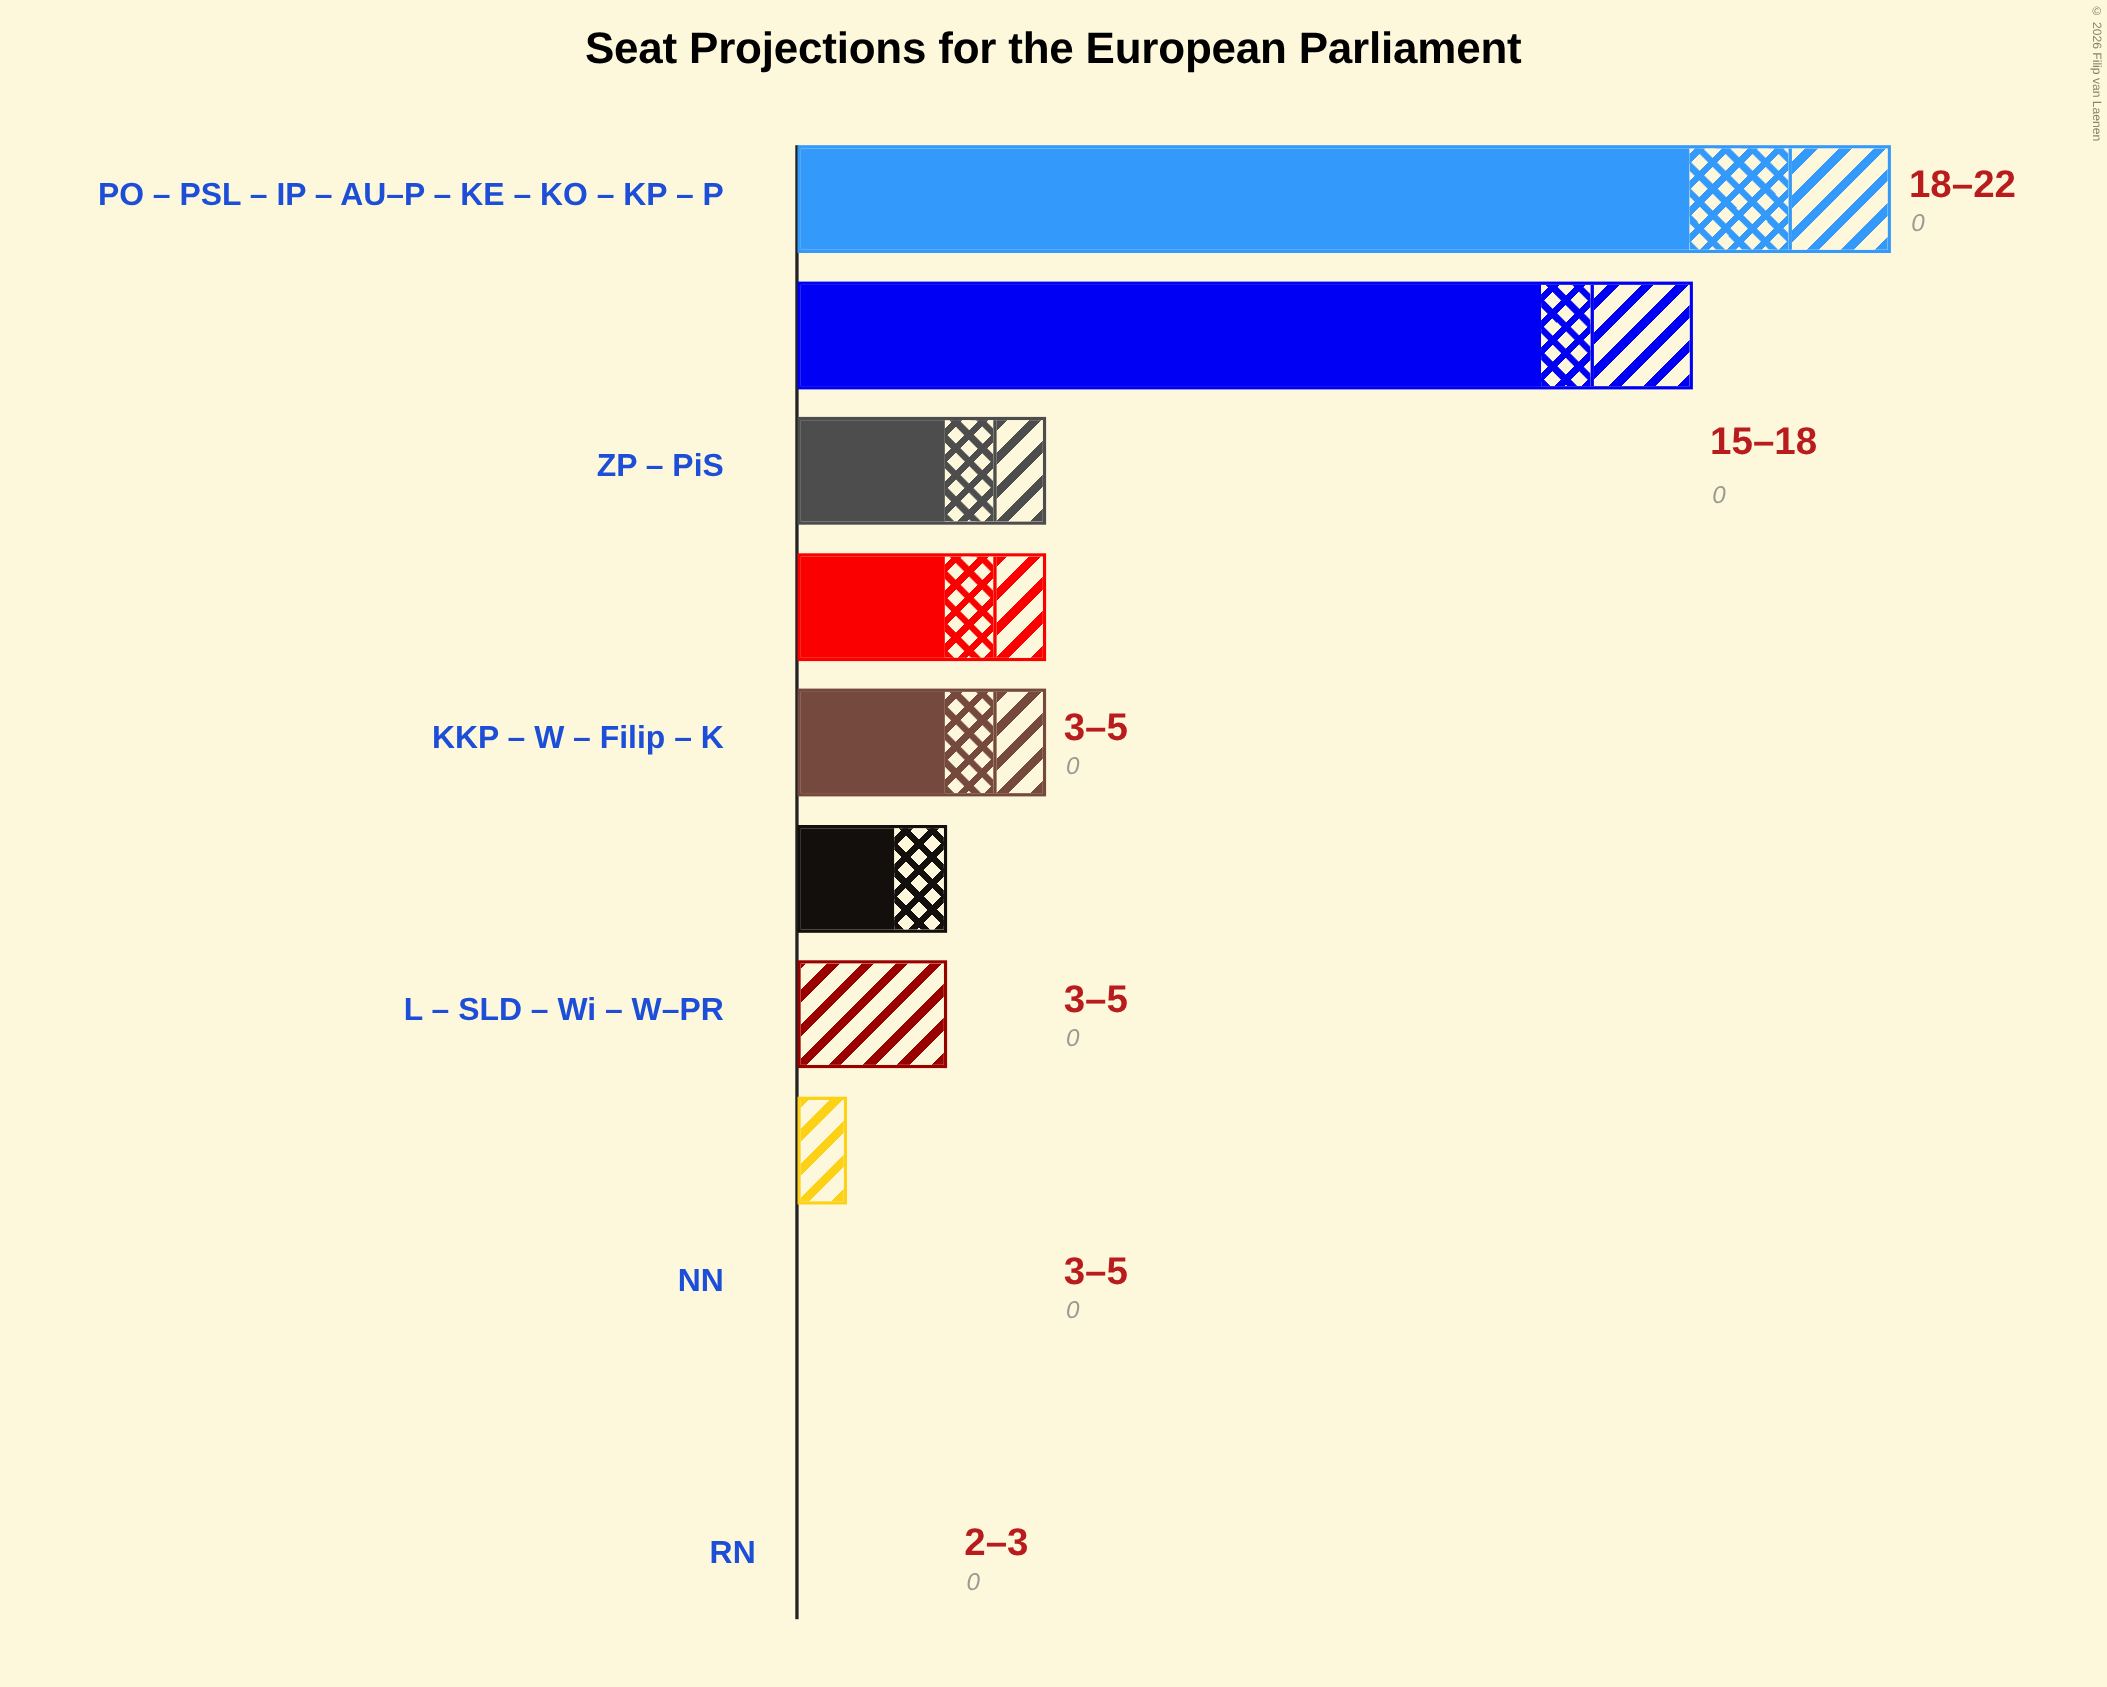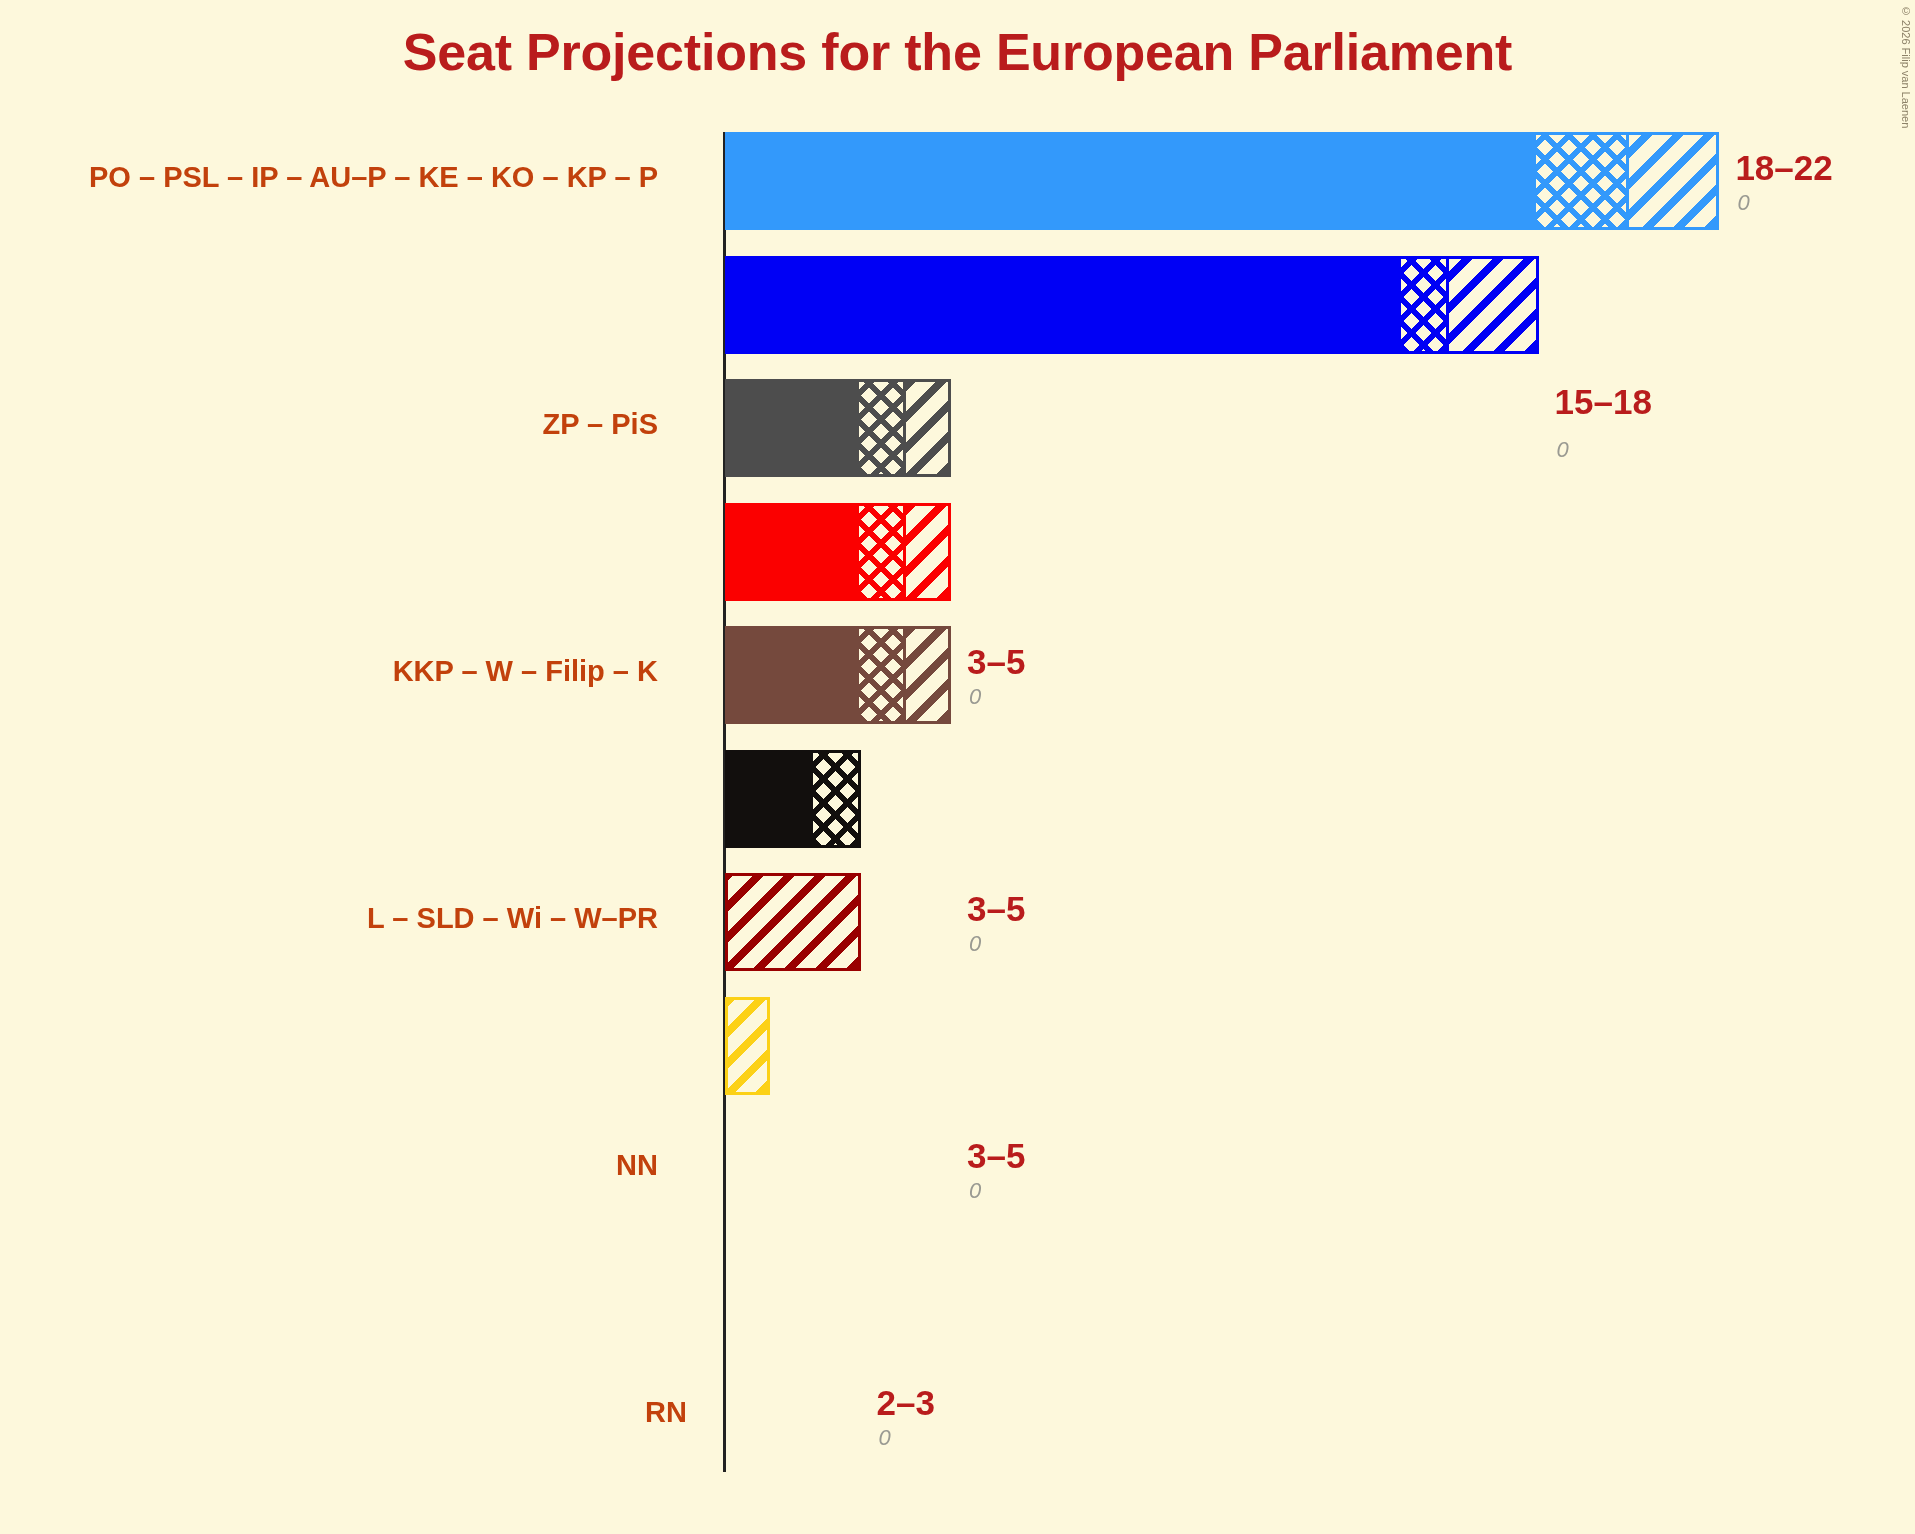--- a/index.html
+++ b/index.html
@@ -9,21 +9,21 @@
     font-family:"Liberation Sans", sans-serif;
     overflow:hidden;
     position:relative;
   }
   .chart-root{position:absolute;inset:0;}
 
   
   .title{
     position:absolute;left:0;right:0;top:22px;
     text-align:center;
-    font-size:52px;font-weight:bold;color:#b91c1c;
+    font-size:40px;font-weight:bold;color:#000000;
     letter-spacing:-0.2px;
   }
   .subtitle{
     position:absolute;left:0;right:0;top:87px;
     text-align:center;
     font-size:23px;font-weight:bold;color:#111;
   }
   .copyright{
     position:absolute;right:3px;top:5px;
     font-size:11px;color:#8d8268;
@@ -59,21 +59,21 @@
     background-color:#fdf8dc;
   }
   .seg.diag{
     background-color:#fdf8dc;
   }
 
   .label{
     position:absolute;
     right:1197px;          
     text-align:right;
-    font-size:29px;font-weight:bold;color:#c2410c;
+    font-size:29px;font-weight:bold;color:#1d4ed8;
     white-space:nowrap;
   }
   .value{
     position:absolute;
     font-size:35px;font-weight:bold;color:#b91c1c;
     white-space:nowrap;
   }
   .lastres{
     position:absolute;
     font-size:22px;font-style:italic;color:#9a9a92;

